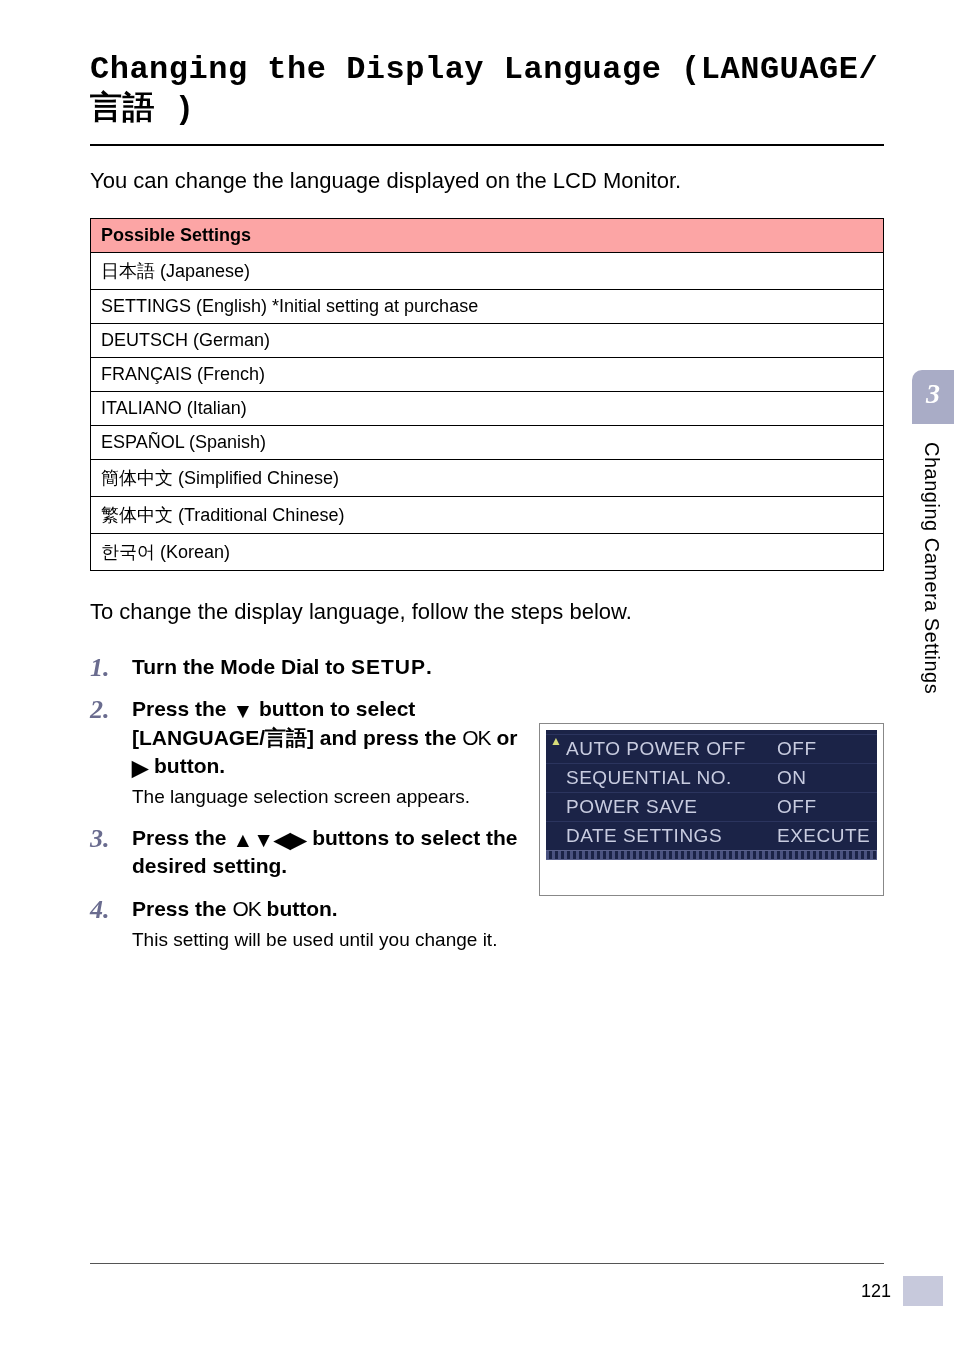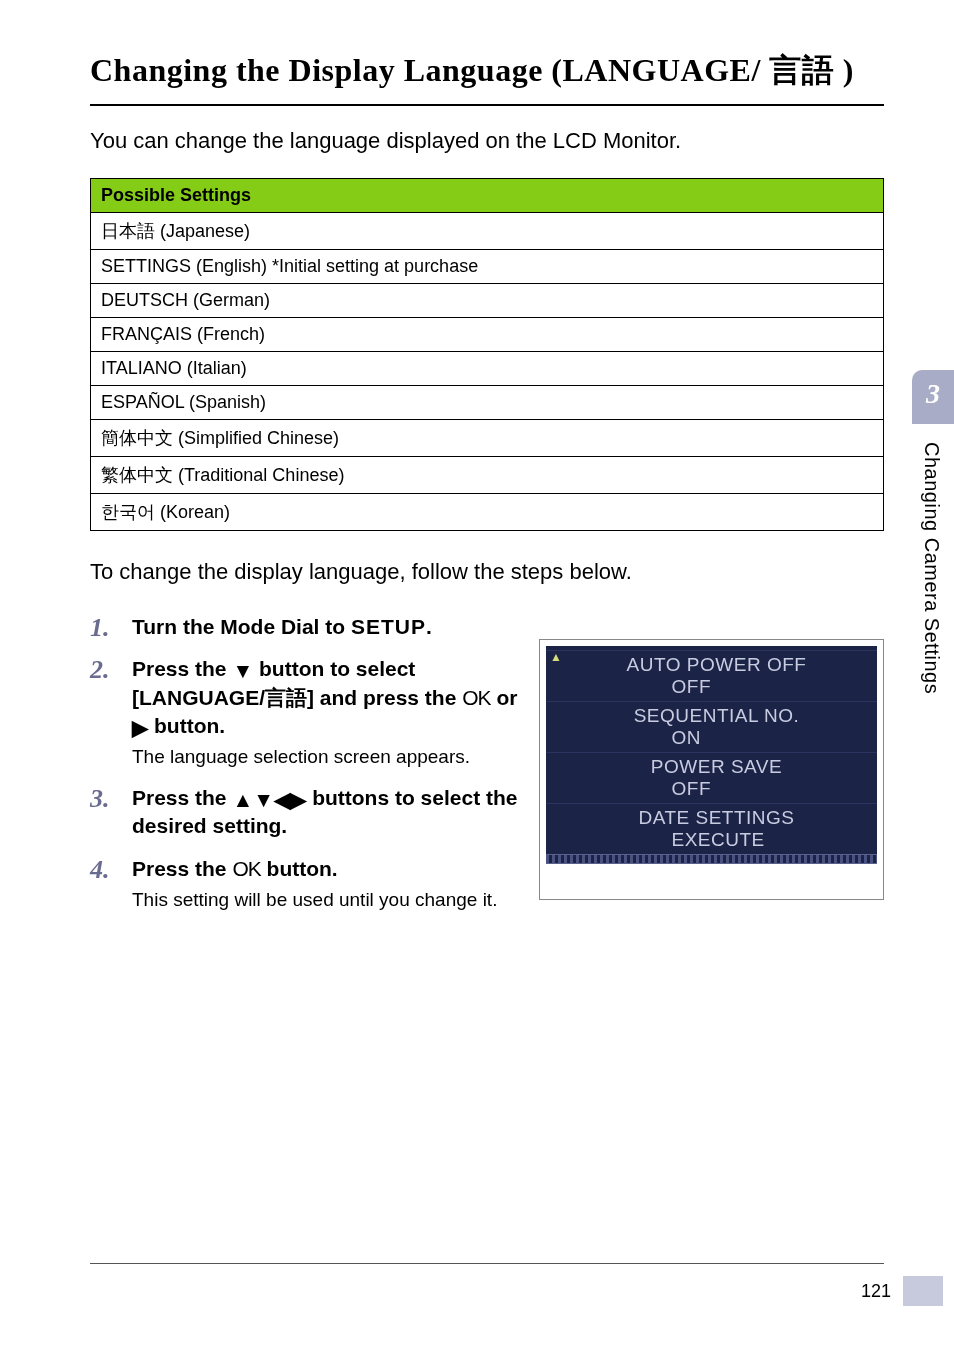--- a/index.html
+++ b/index.html
@@ -9,21 +9,21 @@
     color: #000;
     position: relative;
     background: #fff;
   }
   .page {
     padding: 50px 70px 0 90px;
     position: relative;
     height: 100%;
   }
   h1.title {
-    font-family: Liberation Serif, serif;
+    font-family: Liberation Mono, monospace;
     font-weight: 900;
     font-size: 32px;
     line-height: 1.25;
     letter-spacing: 0.5px;
     margin-bottom: 14px;
   }
   .title-rule {
     border: none;
     border-top: 2px solid #000;
     margin-bottom: 22px;
@@ -38,21 +38,21 @@
     margin-bottom: 28px;
   }
   table.settings th, table.settings td {
     border: 1px solid #000;
     text-align: left;
     padding: 6px 10px;
     font-size: 18px;
     font-weight: normal;
   }
   table.settings th {
-    background: #84cc16;
+    background: #fca5a5;
     font-weight: bold;
   }
   .lead {
     font-size: 22px;
     margin-bottom: 28px;
   }
   .steps-area {
     display: flex;
     align-items: center;
     gap: 18px;
@@ -120,21 +120,20 @@
   .lcd-row {
     display: flex;
     align-items: center;
     color: #c8cce0;
     font-family: "Arial Narrow", Arial, sans-serif;
     font-stretch: condensed;
     font-size: 19px;
     letter-spacing: 0.5px;
     padding: 3px 10px 3px 20px;
     border-top: 1px solid #2b345e;
-    flex-direction: column;
   }
   .lcd-row:first-child { border-top: none; }
   .lcd-row .label { flex: 1; }
   .lcd-row .val { width: 90px; }
   .lcd-arrow {
     position: absolute;
     left: 4px;
     top: 4px;
     color: #d7dc7a;
     font-size: 12px;

